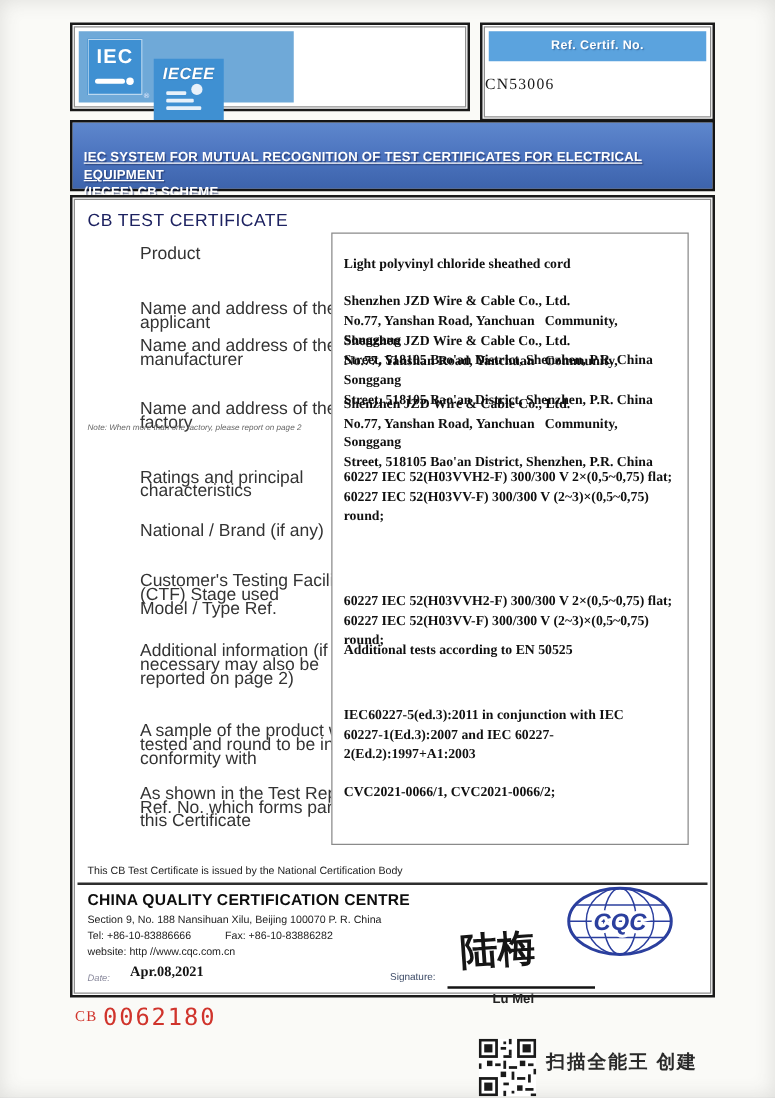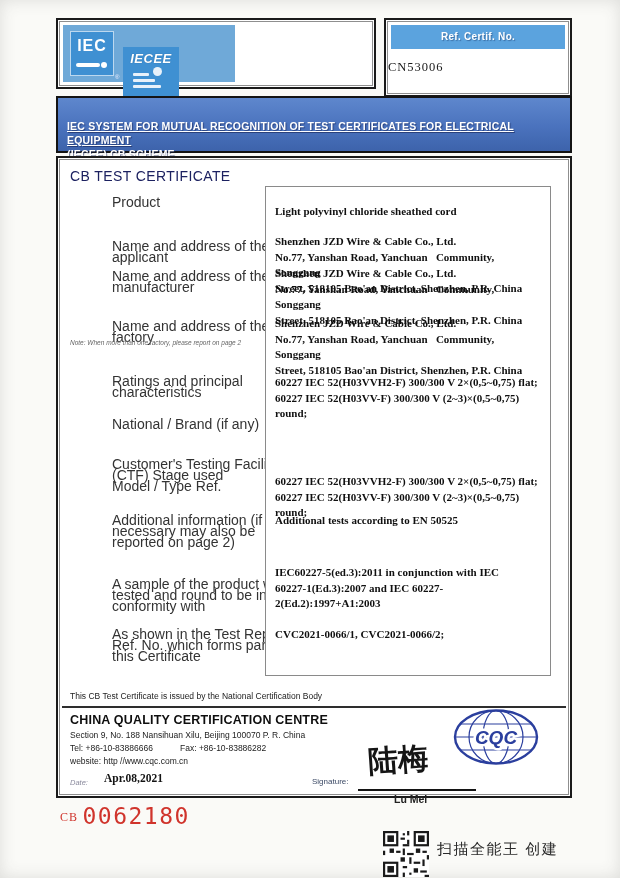--- a/index.html
+++ b/index.html
@@ -48,23 +48,23 @@
   .date-val{position:absolute;left:44px;top:612px;font-family:"Liberation Serif",serif;font-weight:bold;font-size:11.5px;color:#141414;}
   .sig-lbl{position:absolute;left:252px;top:617px;font-size:8px;color:#3c4a66;}
   .sig-line{position:absolute;left:298px;top:629px;width:118px;border-top:2px solid #141414;}
   .sig-script{position:absolute;left:308px;top:580px;font-size:30px;font-weight:bold;color:#151515;
               transform:rotate(-4deg);font-family:"DejaVu Sans",sans-serif;}
   .sig-name{position:absolute;left:334px;top:633px;font-size:10.5px;font-weight:bold;color:#222;}
   .cqc-logo{position:absolute;left:392px;top:548px;font-style:italic;}
   
   .stamp{position:absolute;left:60px;top:803px;color:#d0342c;}
   .stamp-prefix{font-family:"Liberation Serif",serif;font-size:12px;letter-spacing:1px;vertical-align:3px;}
-  .stamp-number{font-family:"DejaVu Sans Mono",monospace;font-size:23px;letter-spacing:1.5px;}
+  .stamp-number{font-family:"DejaVu Sans Mono",monospace;font-size:19px;letter-spacing:1.5px;}
   .qr{position:absolute;left:383px;top:831px;}
-  .scan-text{position:absolute;left:437px;top:840px;font-size:15px;color:#2a2a2a;letter-spacing:1.5px;}
+  .scan-text{position:absolute;left:437px;top:840px;font-size:15px;color:#2a2a2a;letter-spacing:1.5px;font-weight:bold;}
 </style>
 </head>
 <body>
 
 <div class="page">
 
   <div class="box" style="left:56px;top:18px;width:320px;height:71px;">
     <div class="inner">
       <div class="logo-band">
         <div class="logo-sq iec-sq">

